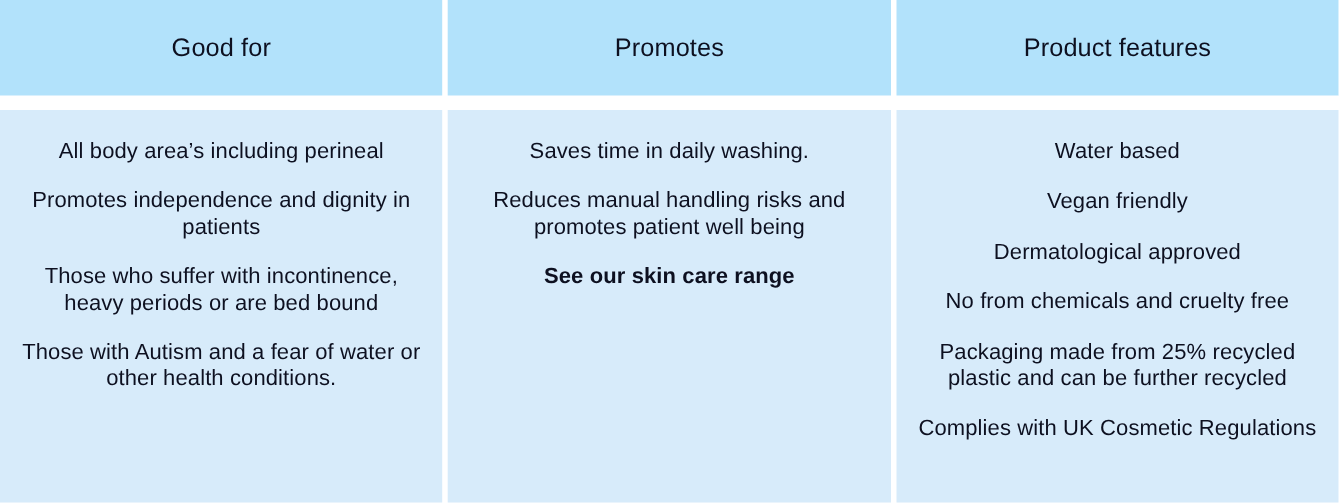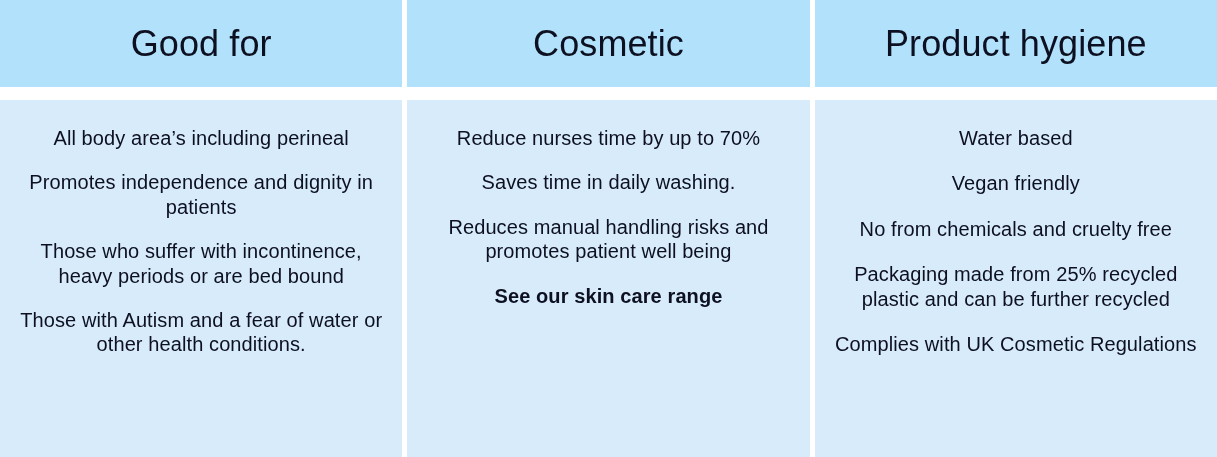--- a/index.html
+++ b/index.html
@@ -33,21 +33,21 @@
   .header-cell {
     flex: 1 1 0;
     background: #b2e2fb;
     display: flex;
     align-items: center;
     justify-content: center;
     text-align: center;
     box-sizing: border-box;
   }
   .header-cell .header-title {
-    font-size: 36px;
+    font-size: 23px;
     font-weight: 400;
     color: #0d1020;
     line-height: 1.2;
     letter-spacing: 0.1px;
   }
 
   
   .row-gap {
     flex: 0 0 13px;
     height: 13px;
@@ -102,53 +102,53 @@
 </head>
 <body>
 
 <div class="comparison-table">
 
   <div class="header-row">
     <div class="header-cell">
       <span class="header-title">Good for</span>
     </div>
     <div class="header-cell">
-      <span class="header-title">Cosmetic</span>
+      <span class="header-title">Promotes</span>
     </div>
     <div class="header-cell">
-      <span class="header-title">Product hygiene</span>
+      <span class="header-title">Product features</span>
     </div>
   </div>
 
   <div class="row-gap"></div>
 
   <div class="body-row">
 
     <div class="body-cell">
       <div class="cell-inner">
         <p class="item">All body area’s including perineal</p>
         <p class="item">Promotes independence and dignity in patients</p>
         <p class="item">Those who suffer with incontinence, heavy periods or are bed bound</p>
         <p class="item">Those with Autism and a fear of water or other health conditions.</p>
       </div>
     </div>
 
     <div class="body-cell">
       <div class="cell-inner">
-        <p class="item">Reduce nurses time by up to 70%</p>
         <p class="item">Saves time in daily washing.</p>
         <p class="item">Reduces manual handling risks and promotes patient well being</p>
         <p class="item bold">See our skin care range</p>
       </div>
     </div>
 
     <div class="body-cell tight">
       <div class="cell-inner">
         <p class="item">Water based</p>
         <p class="item">Vegan friendly</p>
+        <p class="item">Dermatological approved</p>
         <p class="item">No from chemicals and cruelty free</p>
         <p class="item">Packaging made from 25% recycled plastic and can be further recycled</p>
         <p class="item">Complies with UK Cosmetic Regulations</p>
       </div>
     </div>
 
   </div>
 </div>
 
 </body></html>

